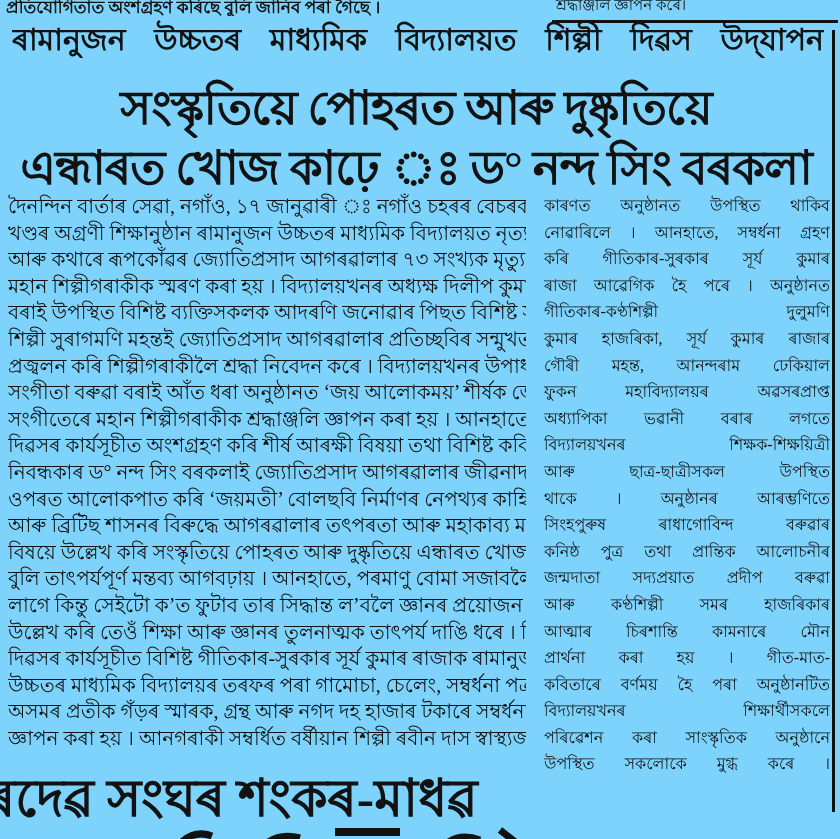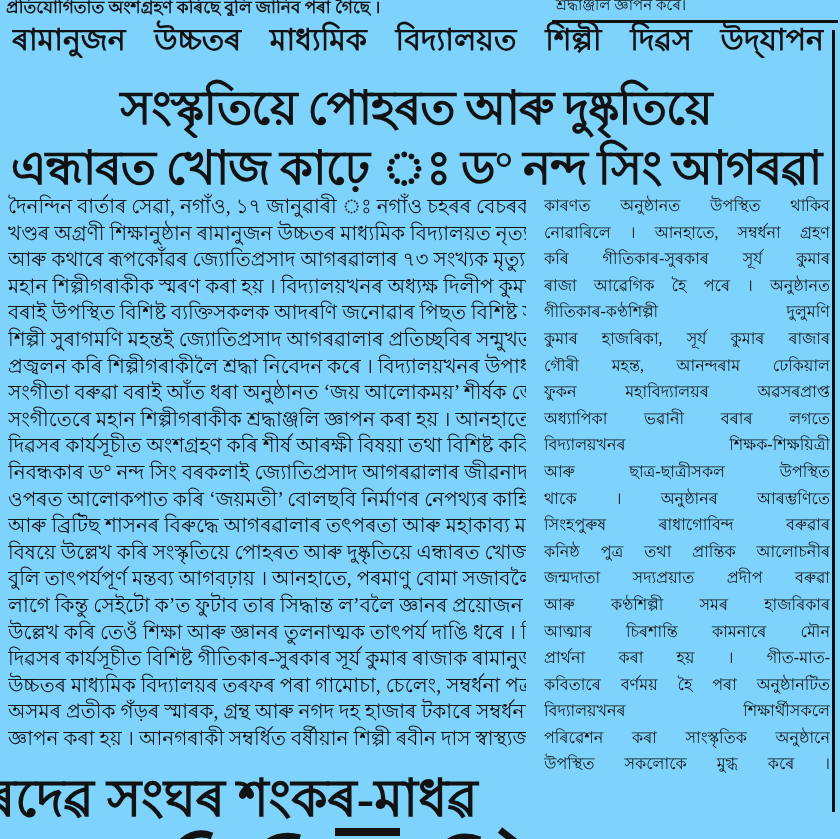--- a/index.html
+++ b/index.html
@@ -72,21 +72,21 @@
   <div class="top-strip">
     <div class="top-strip-left">প্ৰতিযোগিতাত অংশগ্ৰহণ কৰিছে বুলি জানিব পৰা গৈছে ।</div>
     <div class="top-strip-right">শ্ৰদ্ধাঞ্জলি জ্ঞাপন কৰে।</div>
   </div>
   <div class="top-right-rule"></div>
 
   <div class="subheadline">ৰামানুজন উচ্চতৰ মাধ্যমিক বিদ্যালয়ত শিল্পী দিৱস উদ্‌যাপন</div>
 
   <div class="headline">
     <span class="h-line">সংস্কৃতিয়ে পোহৰত আৰু দুষ্কৃতিয়ে</span>
-    <span class="h-line">এন্ধাৰত খোজ কাঢ়ে ঃ ড° নন্দ সিং আগৰৱা</span>
+    <span class="h-line">এন্ধাৰত খোজ কাঢ়ে ঃ ড° নন্দ সিং বৰকলা</span>
   </div>
 
   <div class="body-wrap">
 
     <div class="col-left">
       <div class="bl"><span class="dateline">দৈনন্দিন বাৰ্তাৰ সেৱা, নগাঁও, ১৭ জানুৱাৰী ঃ</span><span> নগাঁও চহৰৰ বেচৰকাৰী</span></div>
       <div class="bl">খণ্ডৰ অগ্ৰণী শিক্ষানুষ্ঠান ৰামানুজন উচ্চতৰ মাধ্যমিক বিদ্যালয়ত নৃত্য-গীত</div>
       <div class="bl">আৰু কথাৰে ৰূপকোঁৱৰ জ্যোতিপ্ৰসাদ আগৰৱালাৰ ৭৩ সংখ্যক মৃত্যু দিৱসত</div>
       <div class="bl">মহান শিল্পীগৰাকীক স্মৰণ কৰা হয় । বিদ্যালয়খনৰ অধ্যক্ষ দিলীপ কুমাৰ</div>
       <div class="bl">বৰাই উপস্থিত বিশিষ্ট ব্যক্তিসকলক আদৰণি জনোৱাৰ পিছত বিশিষ্ট সংগীত</div>

